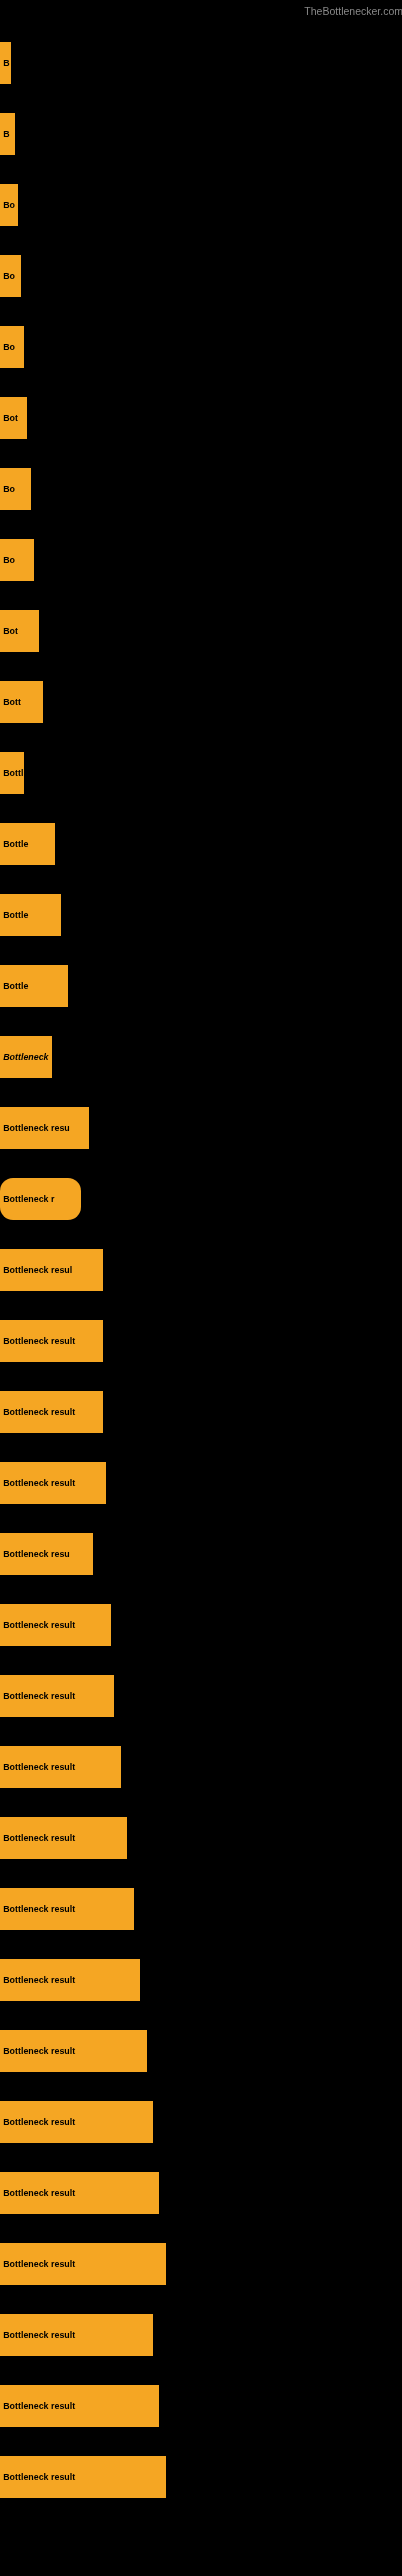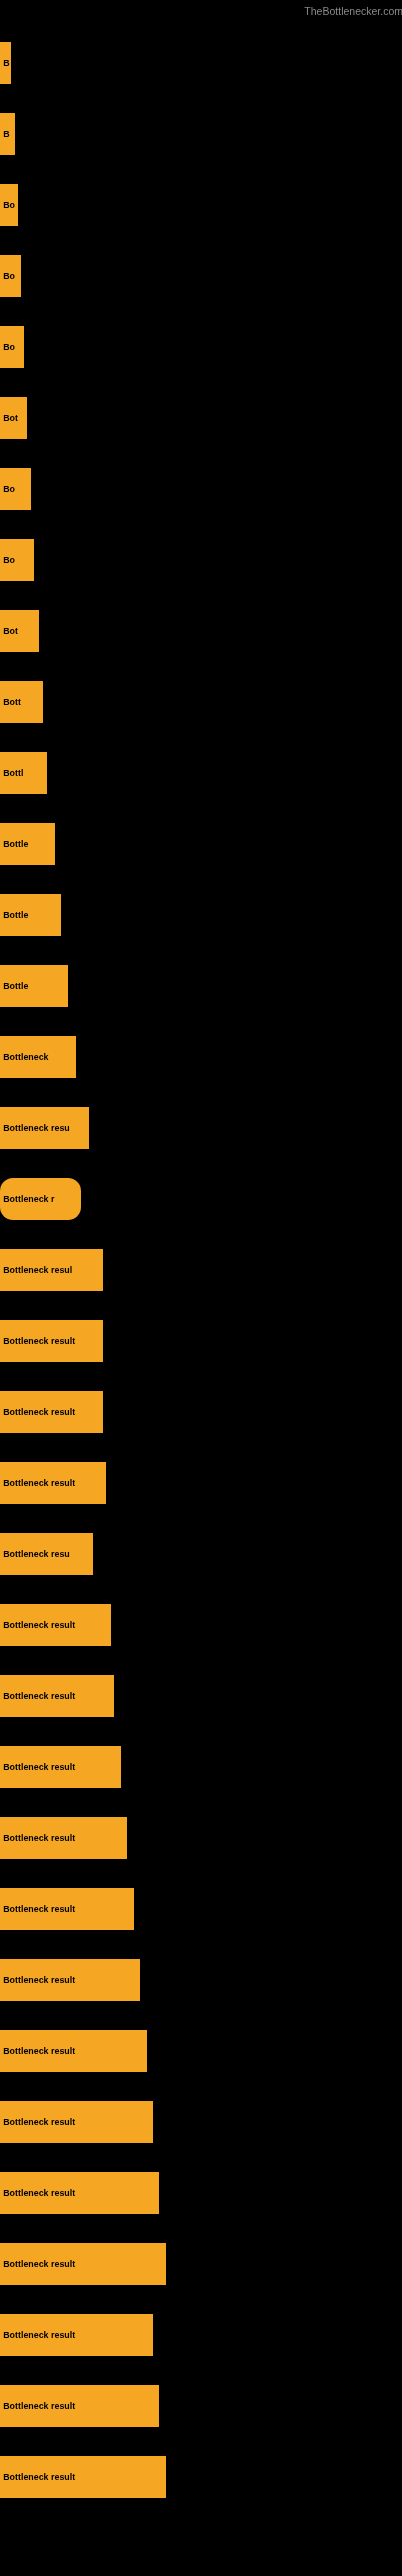--- a/index.html
+++ b/index.html
@@ -77,33 +77,33 @@
     <div class="bar-row">
       <div class="bar-label" style="width: 34px;">Bo</div>
     </div>
     <div class="bar-row">
       <div class="bar-label" style="width: 39px;">Bot</div>
     </div>
     <div class="bar-row">
       <div class="bar-label" style="width: 43px; text-align: right;">Bott</div>
     </div>
     <div class="bar-row">
-      <div class="bar-label" style="width: 47px;">Bottl</div>
+      <div class="bar-label" style="width: 24px;">Bottl</div>
     </div>
     <div class="bar-row">
       <div class="bar-label" style="width: 55px;">Bottle</div>
     </div>
     <div class="bar-row">
       <div class="bar-label" style="width: 61px;">Bottle</div>
     </div>
     <div class="bar-row">
       <div class="bar-label" style="width: 68px;">Bottle</div>
     </div>
     <div class="bar-row">
-      <div class="bar-label" style="width: 76px;">Bottleneck</div>
+      <div class="bar-label" style="width: 52px; font-style: italic;">Bottleneck</div>
     </div>
     <div class="bar-row">
       <div class="bar-label" style="width: 89px;">Bottleneck resu</div>
     </div>
     <div class="bar-row">
       <div class="bar-label" style="width: 81px; border-radius: 13px;">Bottleneck r</div>
     </div>
     <div class="bar-row">
       <div class="bar-label" style="width: 103px;">Bottleneck resul</div>
     </div>

